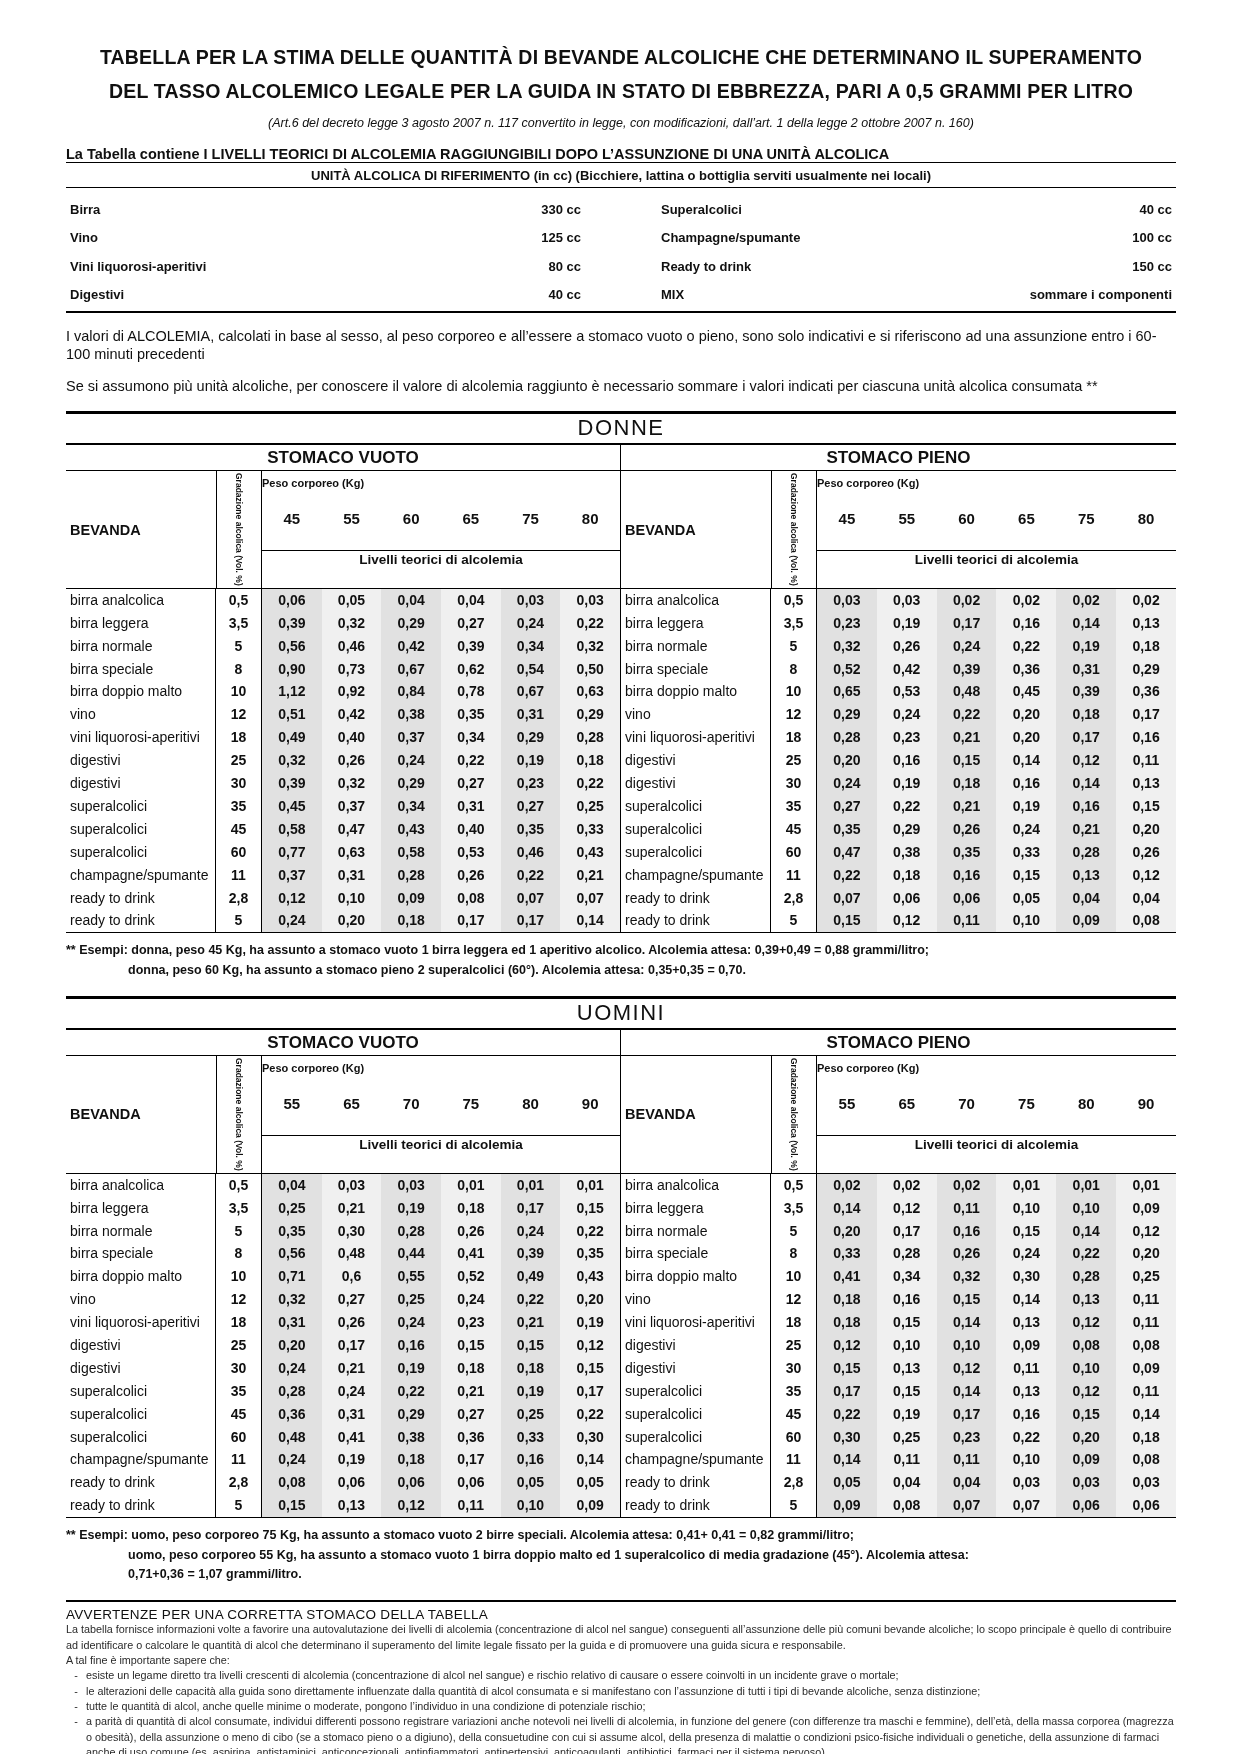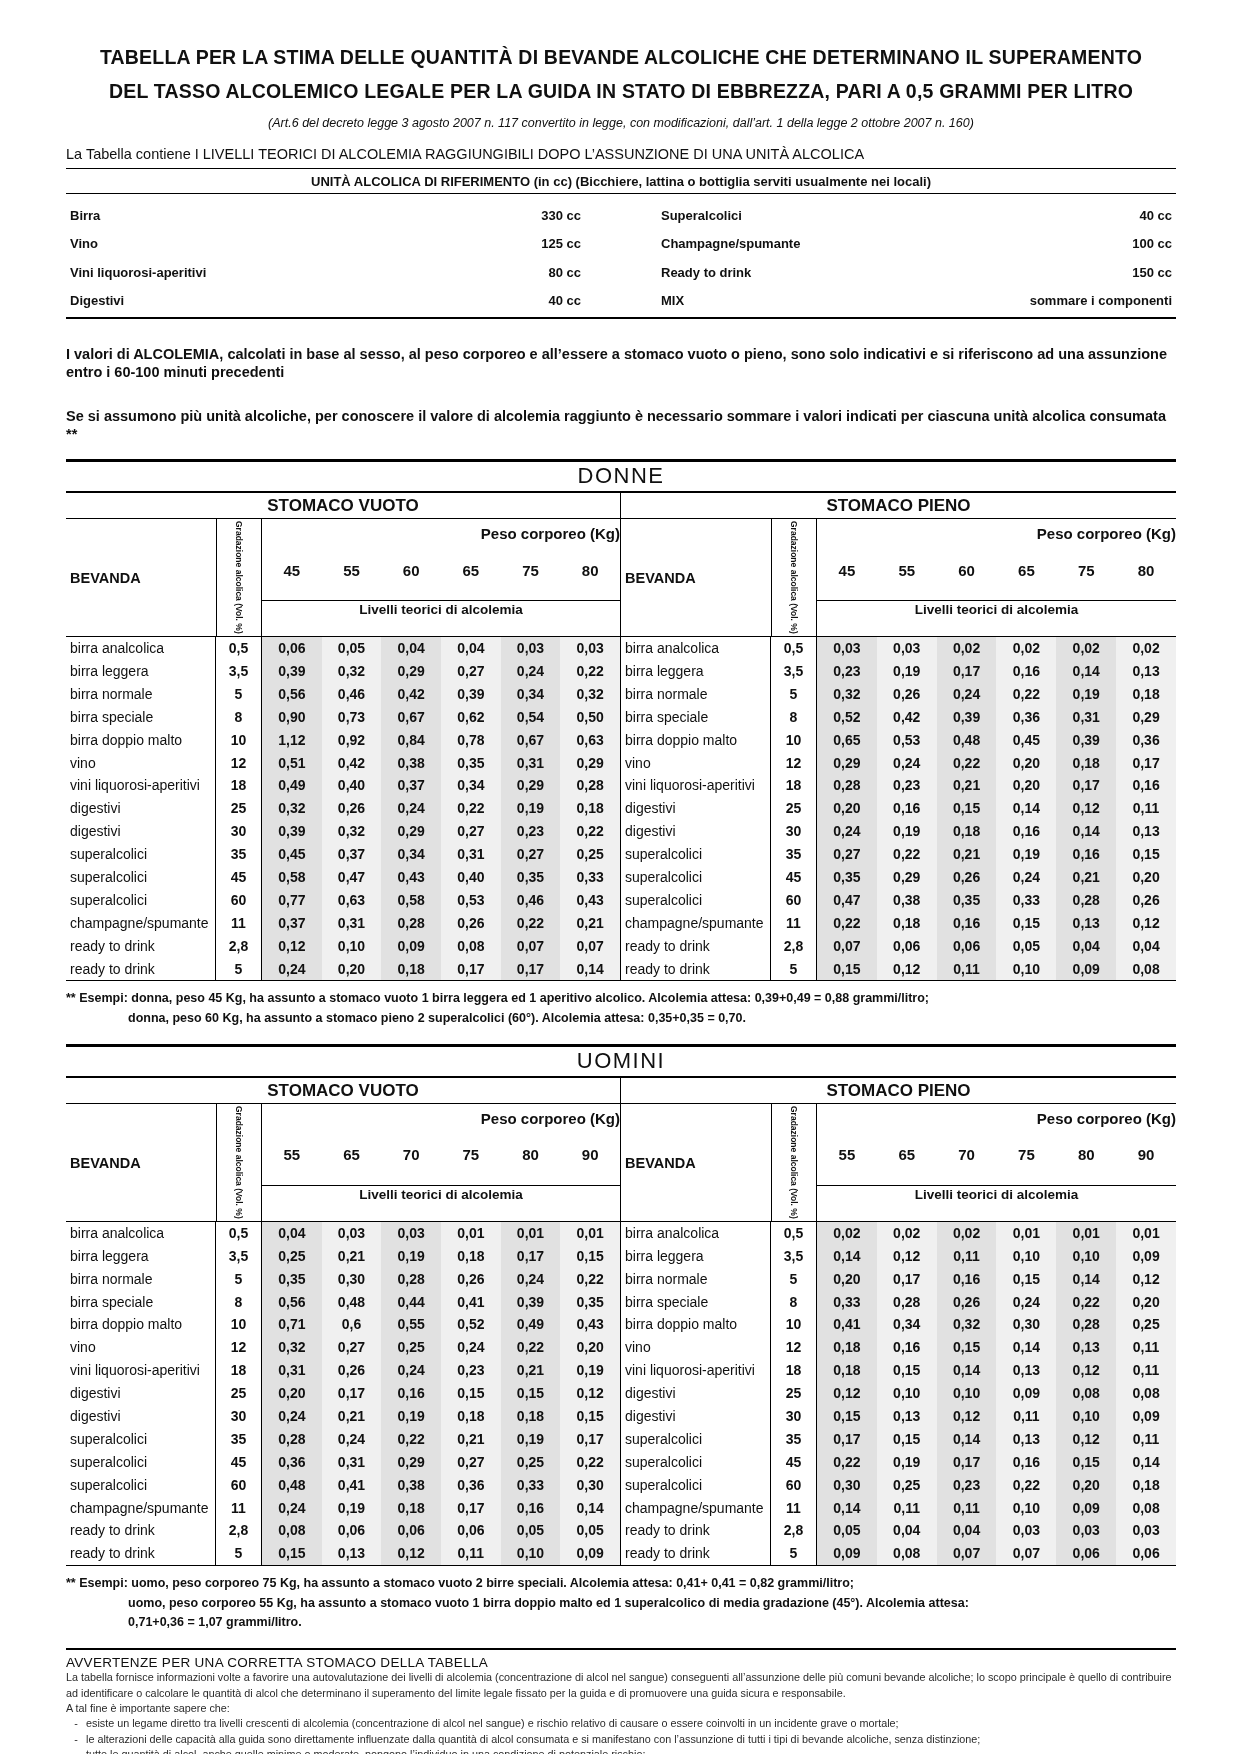--- a/index.html
+++ b/index.html
@@ -2,35 +2,35 @@
 <html><head>
 <meta charset="utf-8">
 <style>
   html,body{margin:0;padding:0;background:#fff;}
   body{width:1240px;min-height:1754px;font-family:"Liberation Sans",sans-serif;color:#101010;}
   .page{padding:30px 64px 20px 66px;}
   .center{text-align:center;}
   .allegato{font-size:15px;font-weight:bold;margin-top:18px;}
   .main-title{font-size:19.5px;font-weight:bold;line-height:1.75;margin-top:10px;letter-spacing:.2px;}
   .subtitle{font-size:12.5px;font-style:italic;margin-top:8px;}
-  .contains{font-size:14.5px;font-weight:normal;margin-top:16px;border-bottom:1.5px solid #000;padding-bottom:6px;}
+  .contains{font-size:14.5px;font-weight:bold;margin-top:16px;border-bottom:1.5px solid #000;}
   .unit-title{font-size:13px;font-weight:bold;text-align:center;padding:5px 0 4px;border-bottom:1px solid #000;}
   .unit-grid{display:grid;grid-template-columns:1fr 1fr;column-gap:80px;padding:4px 4px 6px;border-bottom:2px solid #000;}
   .unit-row{display:flex;justify-content:space-between;font-size:13px;font-weight:bold;line-height:1.55;margin-top:8px;}
-  .note{font-size:14.5px;font-weight:bold;margin-top:26px;line-height:1.25;}
+  .note{font-size:14.5px;font-weight:normal;margin-top:14px;line-height:1.25;}
   .sex-title{font-size:22px;font-weight:normal;text-align:center;border-top:3px solid #000;border-bottom:2px solid #000;padding:1px 0 2px;letter-spacing:1.5px;margin-top:16px;}
   .table-grid{display:grid;grid-template-columns:1fr 1fr;border-bottom:1.5px solid #000;}
   .half-left{border-right:1.5px solid #000;}
   .stomaco{text-align:center;font-weight:bold;font-size:17px;padding:3px 0 2px;border-bottom:1.5px solid #000;}
   .half-head{display:grid;grid-template-columns:150px 46px repeat(6,1fr);border-bottom:1.5px solid #000;}
   .h-bevanda{grid-column:1;grid-row:1/4;align-self:center;font-weight:bold;font-size:14.5px;padding-left:4px;}
   .h-grad{grid-column:2;grid-row:1/4;border-left:1px solid #000;border-right:1px solid #000;
           display:flex;align-items:center;justify-content:center;
           writing-mode:vertical-rl;font-size:8.5px;font-weight:bold;line-height:1.2;text-align:center;padding:2px 1px;}
-  .h-peso{grid-column:3/9;grid-row:1;text-align:right;font-weight:bold;font-size:15px;padding-top:6px;}
+  .h-peso{grid-column:3/9;grid-row:1;text-align:left;font-weight:bold;font-size:11px;padding-top:6px;}
   .h-w{grid-row:2;text-align:center;font-weight:bold;font-size:15px;padding:2px 0 4px;}
   .h-livelli{grid-column:3/9;grid-row:3;text-align:center;font-weight:bold;font-size:13.5px;border-top:1px solid #000;padding:1px 0 2px;}
   .half-body{display:grid;grid-template-columns:150px 46px repeat(6,1fr);}
   .half-body > div{height:22.9px;line-height:22.9px;font-size:14px;overflow:hidden;white-space:nowrap;}
   .c-bev{padding-left:4px;border-right:1px solid #000;}
   .c-grad{text-align:center;font-weight:bold;border-right:1px solid #000;}
   .c-val{text-align:center;font-weight:bold;}
   .shade-a{background:#e1e1e1;}
   .shade-b{background:#f0f0f0;}
   .esempi{margin:8px 0 4px;font-size:12.5px;font-weight:bold;line-height:1.55;}

